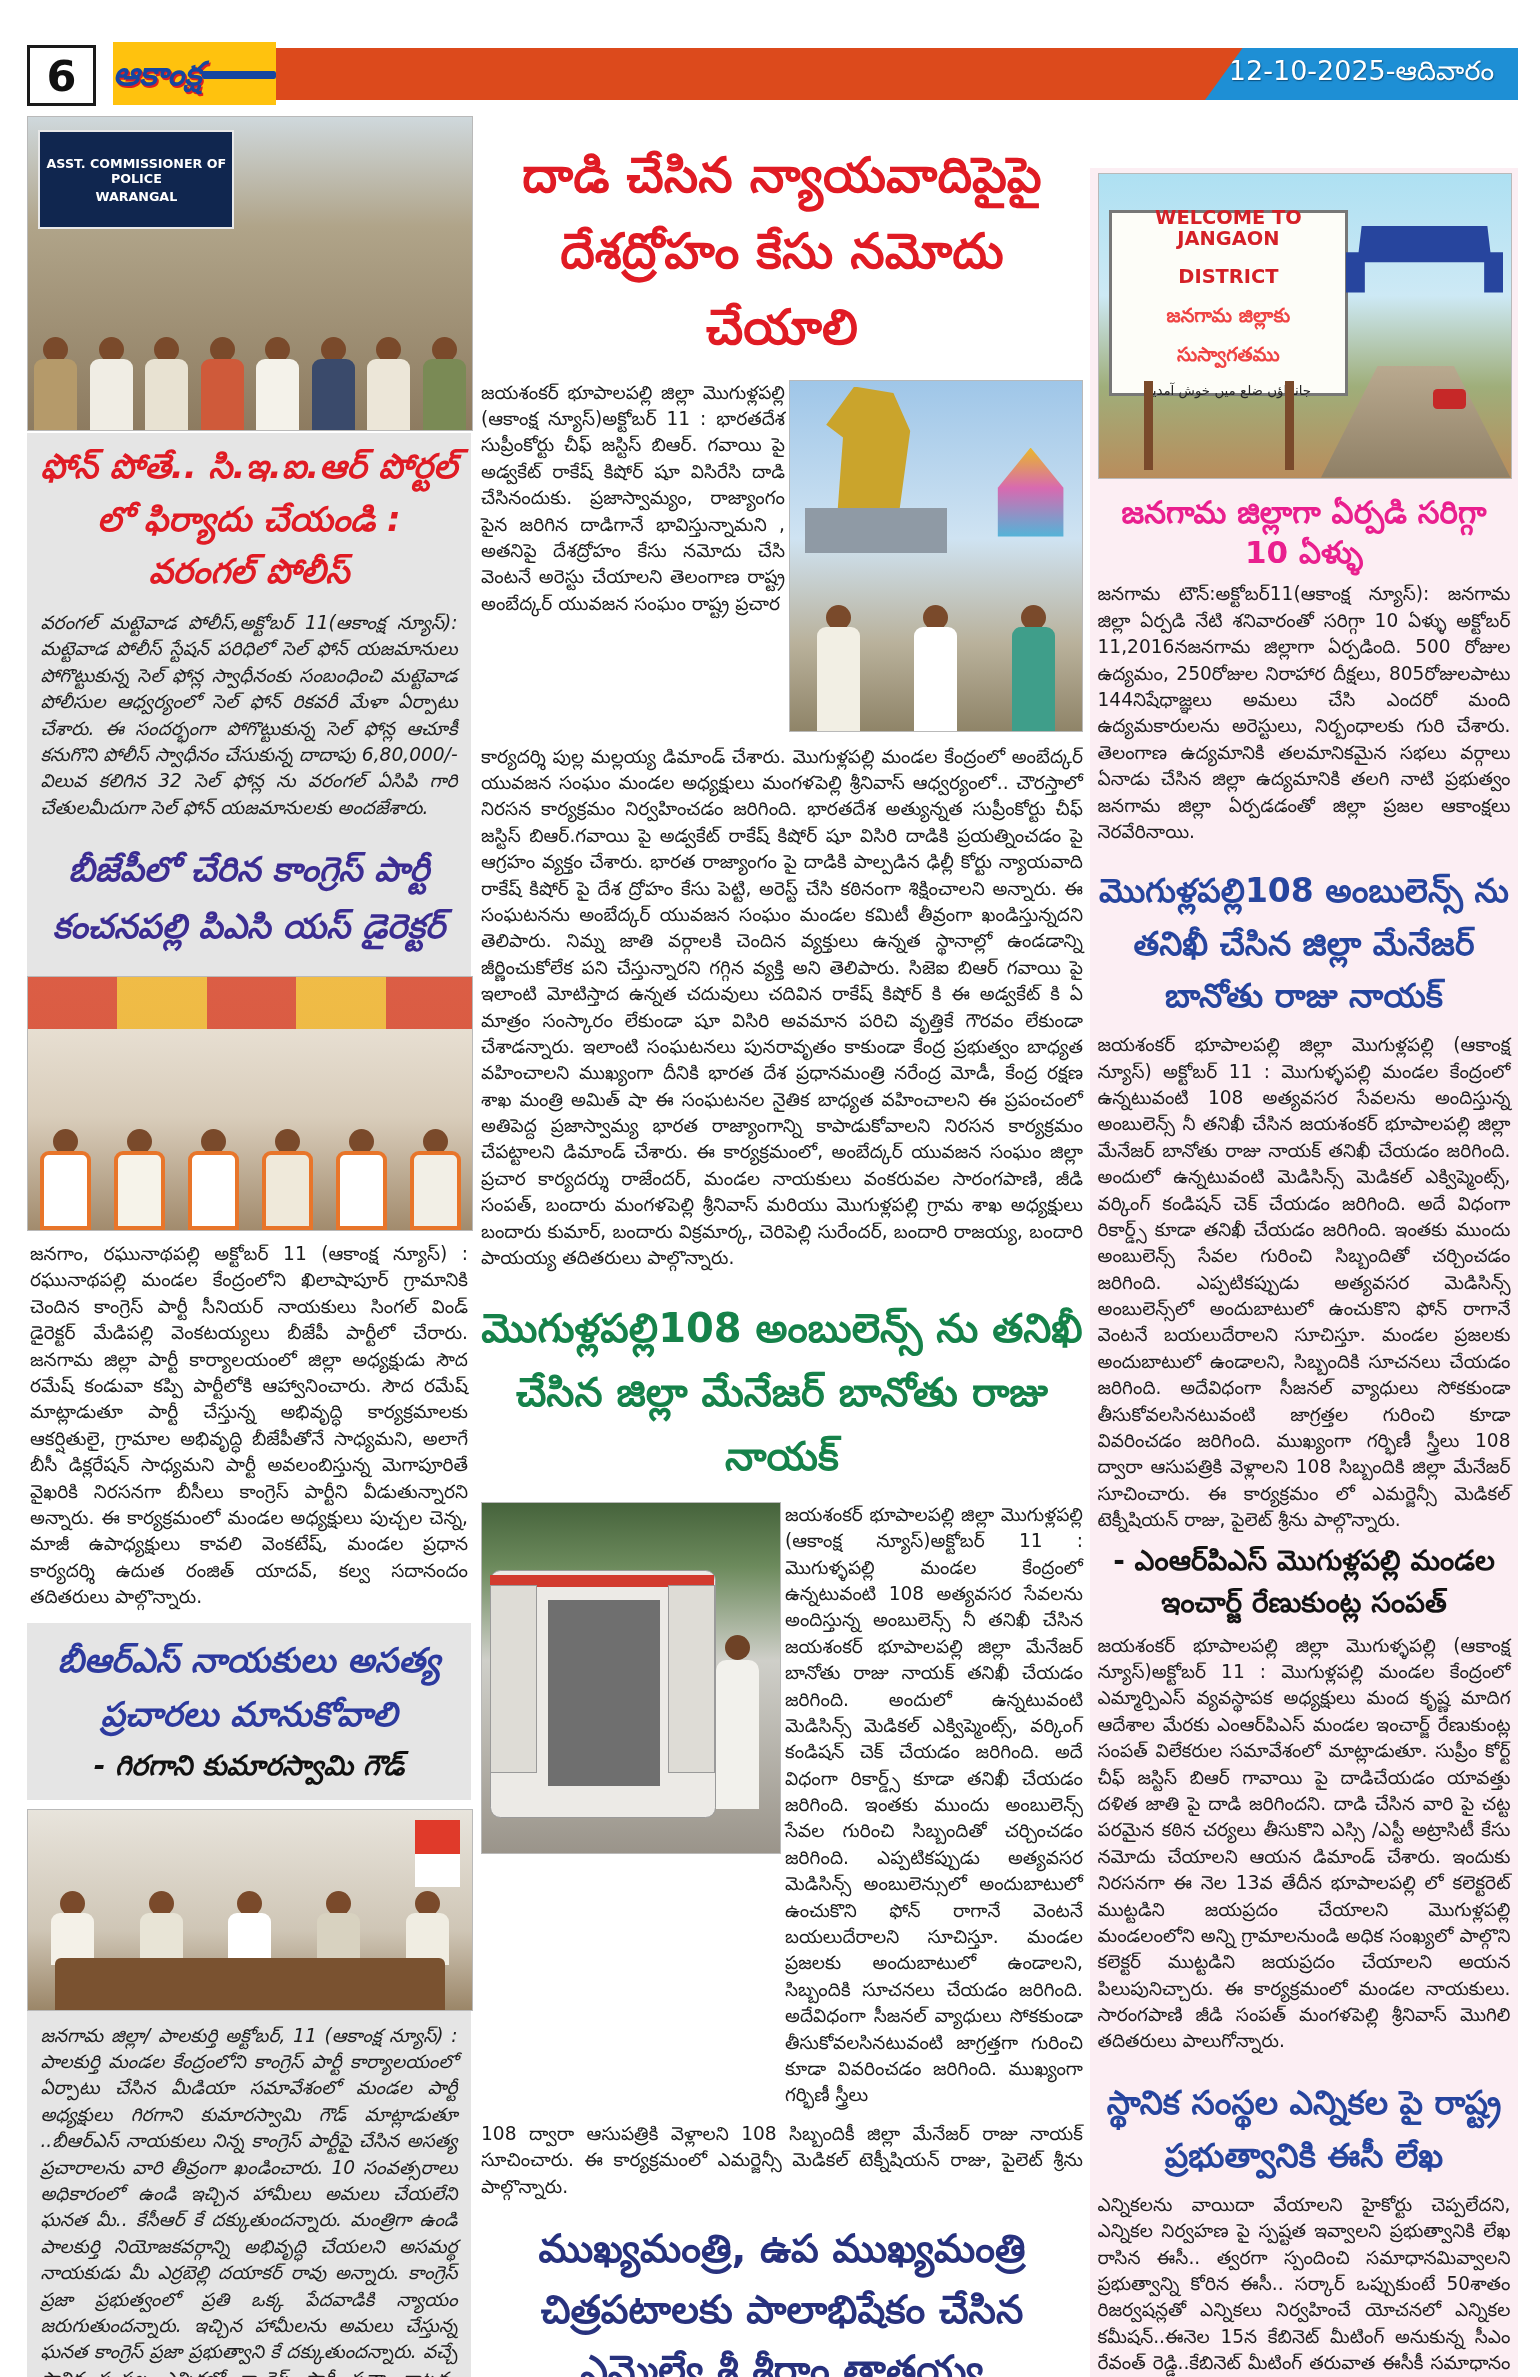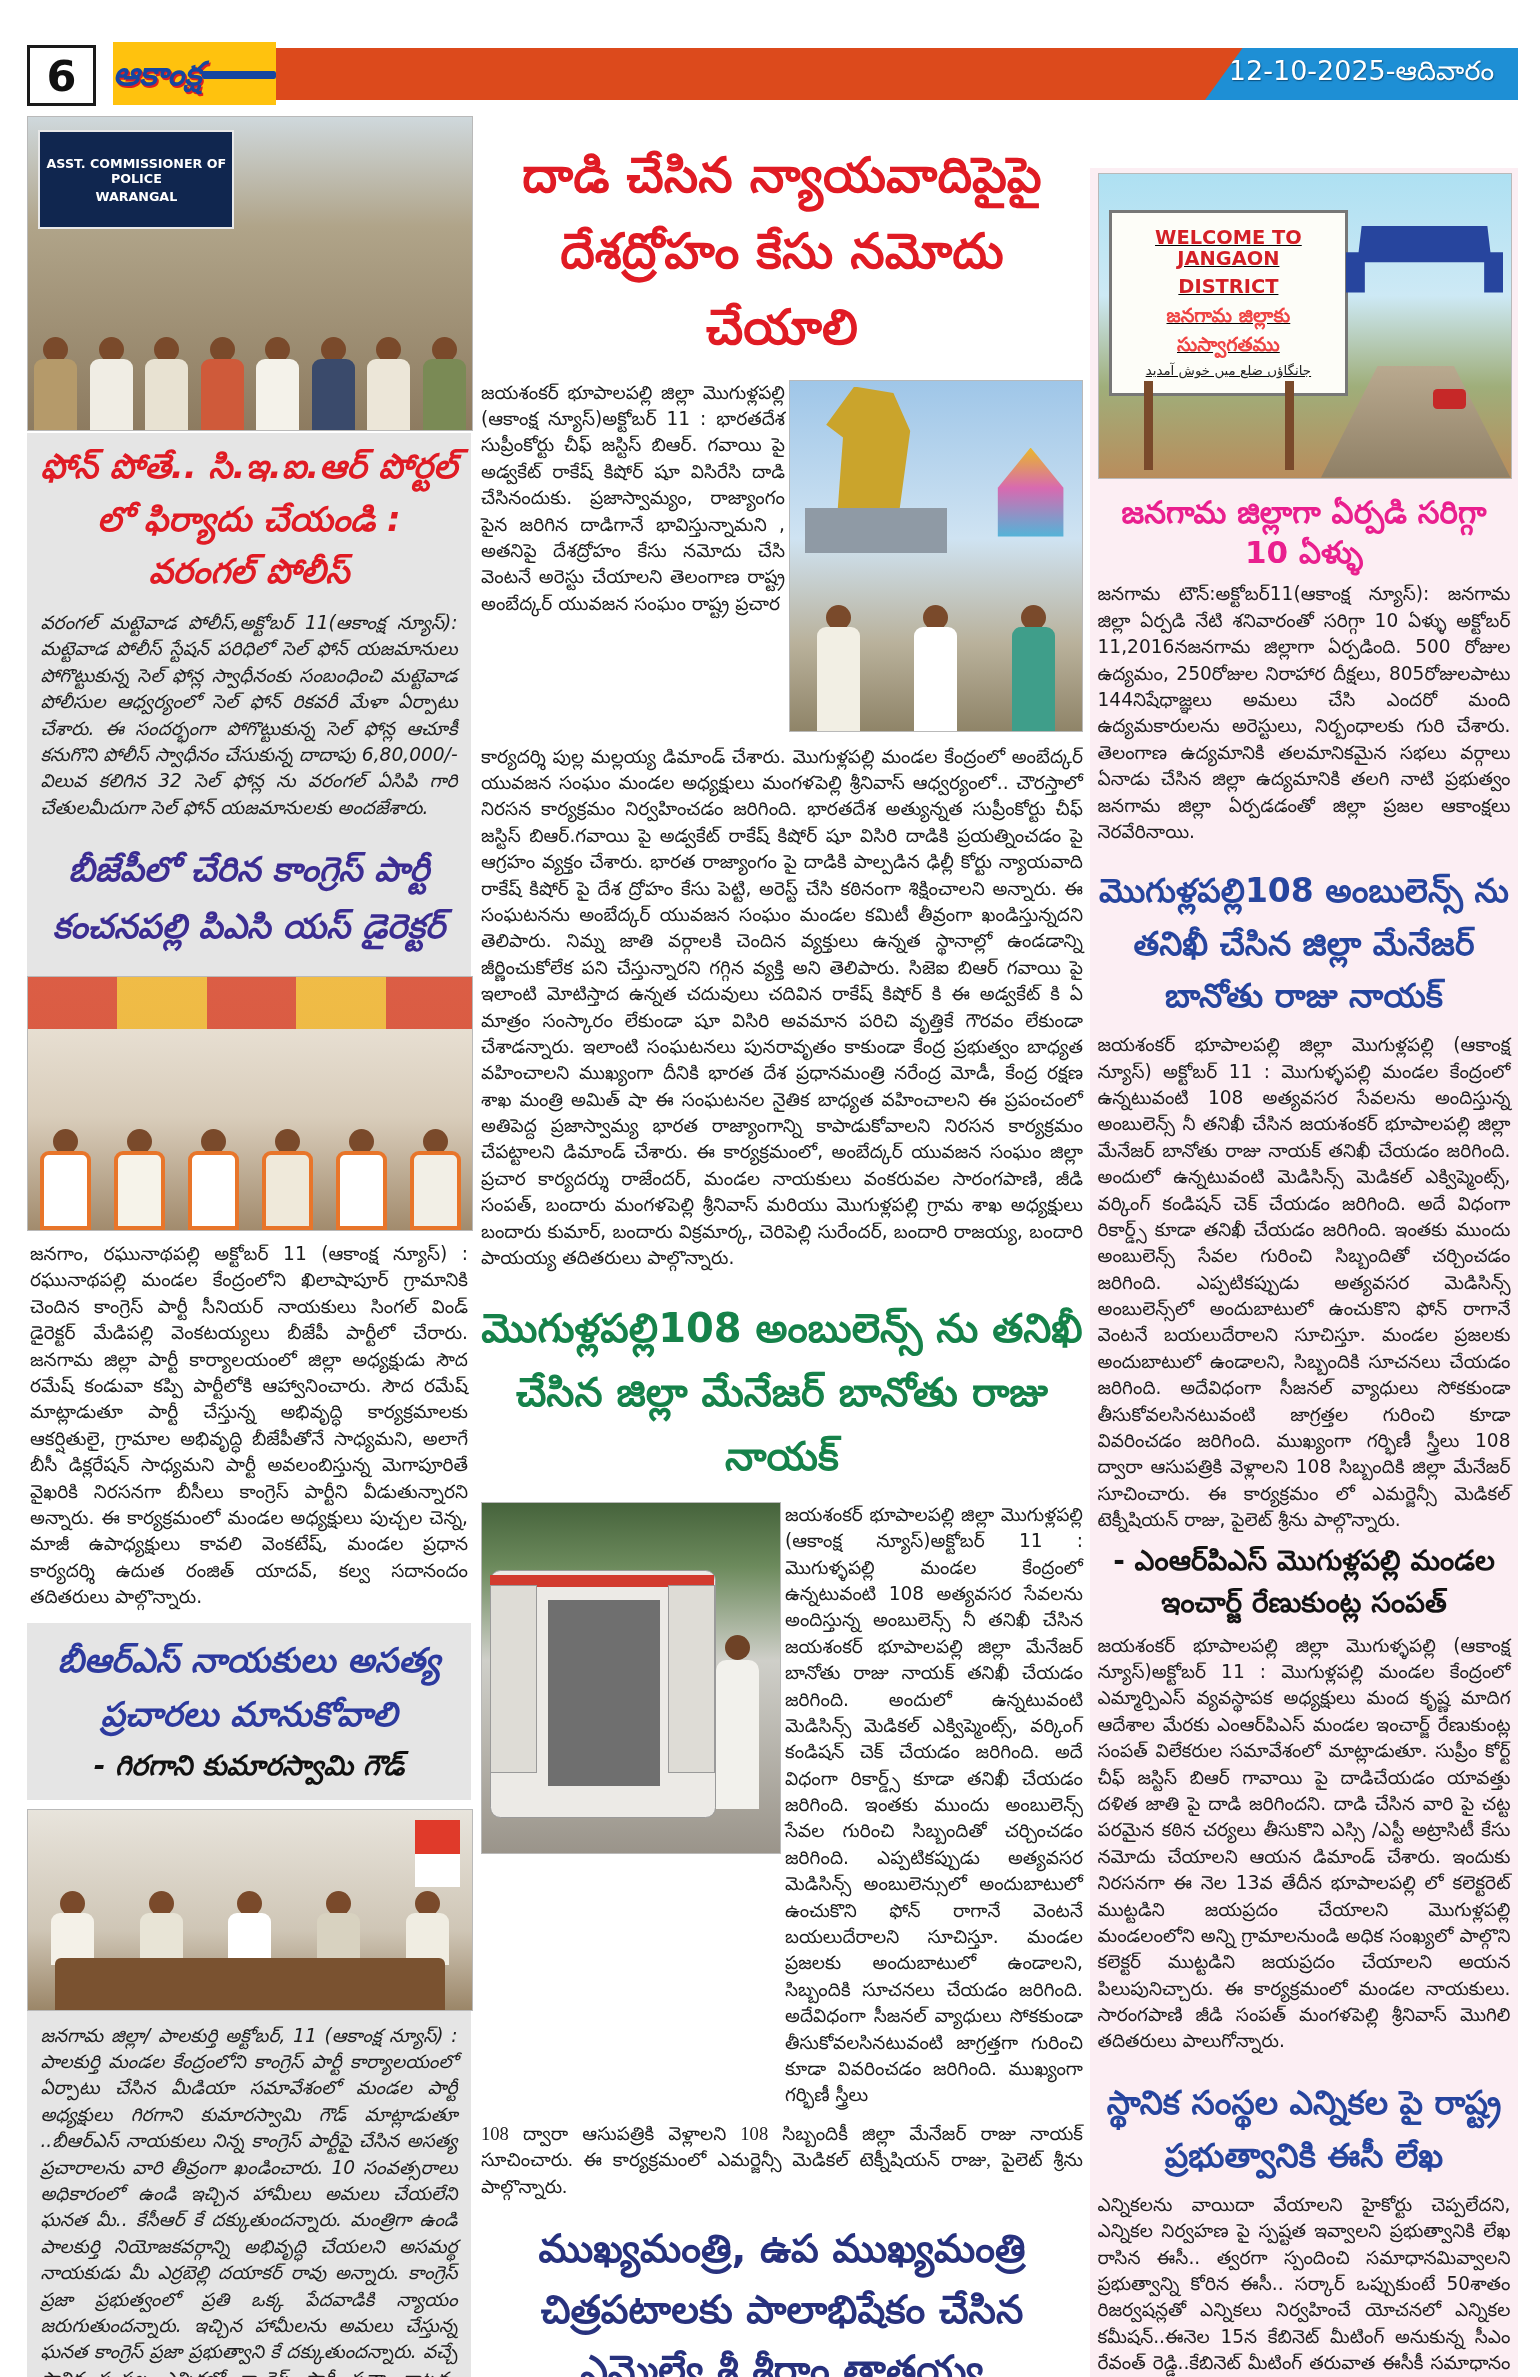--- a/index.html
+++ b/index.html
@@ -62,28 +62,28 @@
   #photo-statue .temple{position:absolute;right:10.4px;top:67px;width:82px;height:89px;
       background:linear-gradient(#e8b62c,#d86ab0 45%,#52b4d8);clip-path:polygon(50% 0,90% 45%,90% 100%,10% 100%,10% 45%);}
   #photo-amb{width:298px;height:350px;flex:none;background:linear-gradient(#46633c 0%,#6c8a5c 18%,#cfcfc9 45%,#9a948a 100%);}
   #photo-amb .van{position:absolute;left:7.5px;top:67px;width:224px;height:246px;background:#eceae6;border-radius:10.4px;border:1.5px solid #9a9a9a;}
   #photo-amb .door{position:absolute;top:82px;width:45px;height:186px;background:#dedcd6;border:1.5px solid #9a9a9a;}
   #photo-amb .inside{position:absolute;left:66px;top:97px;width:112px;height:186px;background:#6f6f6f;}
   #photo-amb .stripe{position:absolute;left:7.5px;top:72px;width:224px;height:12px;background:#d23b2f;}
   #photo-amb .medic{position:absolute;right:21px;top:157px;width:43px;height:149px;background:#f2f1ec;border-radius:10.4px 10.4px 0 0;}
   #photo-amb .medic:before{content:"";position:absolute;top:-25px;left:9px;width:25px;height:25px;border-radius:50%;background:#6e4226;}
   #mid-hl2{font-size:40px;line-height:1.6;color:#16824a;margin-top:25px;}
-  #mid-b2b{margin-top:12px;font-family:Liberation Serif, serif;}
+  #mid-b2b{margin-top:12px;}
   #mid-hl3{font-size:39px;line-height:1.55;color:#28327e;margin-top:19.4px;}
   
   #right-col{left:1090px;top:168px;width:428px;padding-bottom:22.4px;}
   #right-inner{padding:4.5px 7.5px 18px 7.5px;}
   #photo-jangaon{width:412px;height:304px;background:linear-gradient(#aee0f2 0%,#cde9f5 40%,#9fae7a 70%,#b98d5c 100%);}
   #photo-jangaon .sign{position:absolute;left:10.4px;top:36px;width:224px;height:171px;background:#fdfdf8;
-      border:3px solid #777;display:flex;flex-direction:column;align-items:center;justify-content:center;gap:7px;padding:4.5px;text-decoration:underline;}
+      border:3px solid #777;display:flex;flex-direction:column;align-items:center;justify-content:center;gap:17px;padding:4.5px;}
   #photo-jangaon .sign .en{color:#d42027;font-weight:bold;font-size:19.4px;line-height:1.1;text-align:center;}
   #photo-jangaon .sign .te{color:#ef4444;font-weight:bold;font-size:19.4px;line-height:1.15;text-align:center;}
   #photo-jangaon .sign .ur{color:#222;font-size:13.4px;text-align:center;}
   #photo-jangaon .post{position:absolute;left:45px;top:207px;width:9px;height:89px;background:#7a4a2b;}
   #photo-jangaon .post2{position:absolute;left:186px;top:207px;width:9px;height:89px;background:#7a4a2b;}
   #photo-jangaon .arch{position:absolute;right:7.5px;top:52px;width:157px;height:67px;background:#27459e;
       clip-path:polygon(0 100%,0 40%,8% 40%,10% 0,90% 0,92% 40%,100% 40%,100% 100%,88% 100%,88% 55%,12% 55%,12% 100%);}
   #photo-jangaon .road{position:absolute;right:0;bottom:0;width:46%;height:112px;background:linear-gradient(#b9a98f,#8f8066);clip-path:polygon(30% 0,70% 0,100% 100%,0 100%);}
   #photo-jangaon .car{position:absolute;right:45px;bottom:69px;width:33px;height:19.4px;background:#c62828;border-radius:4.5px;}
   #r-hl1{font-size:31px;color:#e91f8e;line-height:1.3;margin-top:13.4px;}

